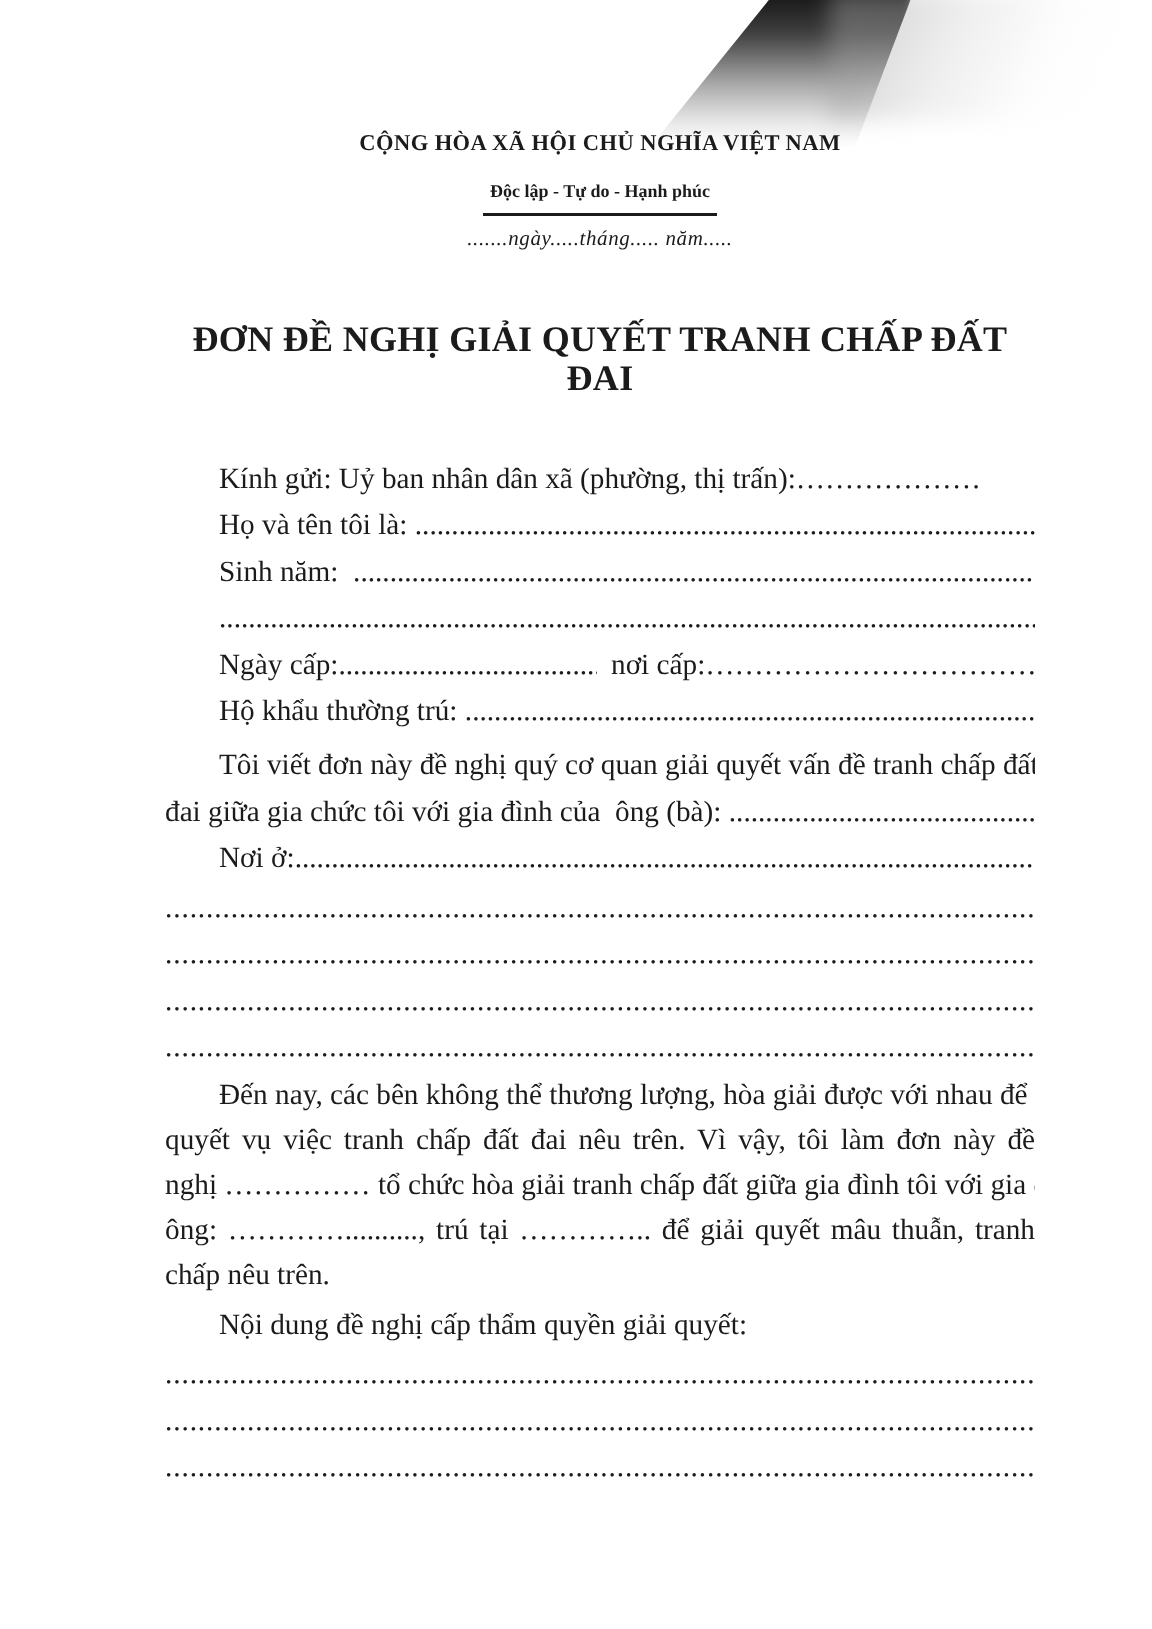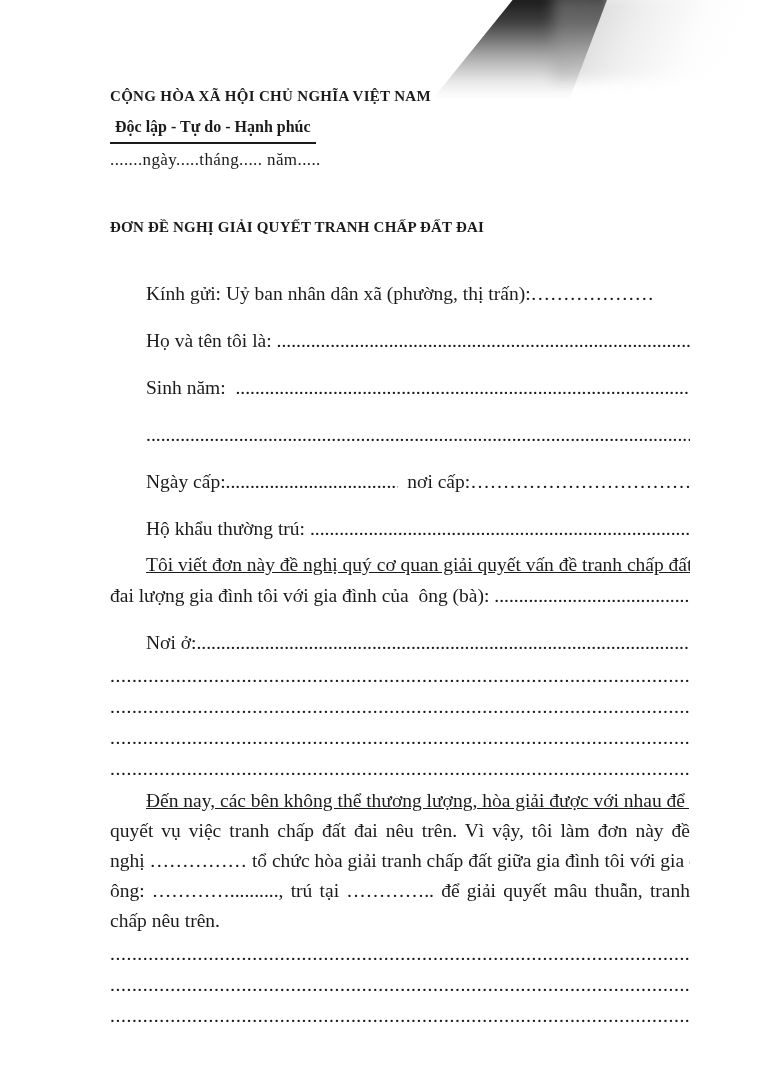--- a/index.html
+++ b/index.html
@@ -29,41 +29,41 @@
       rgba(150,150,150,0.5) 0%,
       rgba(200,200,200,0.3) 38%,
       rgba(240,240,240,0.12) 65%,
       rgba(255,255,255,0) 85%);
     filter:blur(7px);
   }
   .content{
     position:absolute;left:110px;top:0;width:580px;
     font-size:19.5px;line-height:31px;
   }
-  .center{}
+  .center{text-align:center;}
   .hdr-national{margin-top:86px;font-size:15px;font-weight:bold;line-height:20px;letter-spacing:0.3px;}
   .hdr-motto{margin-top:8px;line-height:24px;}
   .hdr-motto span{
-    display:inline-block;font-size:16px;font-weight:bold;
+    display:inline-block;font-size:12px;font-weight:bold;
     padding:0 5px 3px 5px;border-bottom:2px solid #1b1b1b;
   }
-  .hdr-date{margin-top:6px;font-size:17px;line-height:20px;letter-spacing:0.4px;}
-  .doc-title{margin-top:44px;font-size:15px;font-weight:bold;line-height:26px;letter-spacing:0.2px;}
+  .hdr-date{margin-top:6px;font-size:14px;font-style:italic;line-height:20px;letter-spacing:0.4px;}
+  .doc-title{margin-top:44px;font-size:24px;font-weight:bold;line-height:26px;letter-spacing:0.2px;}
   .fields{margin-top:38px;}
   .row{display:flex;white-space:pre;}
-  .row.indent{padding-left:36px;margin-top:16px;}
+  .row.indent{padding-left:36px;}
   .row .label{flex:0 0 auto;white-space:pre;}
   .row .filler{flex:1 1 auto;overflow:hidden;white-space:nowrap;}
   .row .filler.endgap{flex:1 1 auto;margin-right:38px;}
   .row .filler-fixed{flex:0 0 auto;width:172px;overflow:hidden;white-space:nowrap;}
   .jline{
     text-align:justify;text-align-last:justify;
     white-space:nowrap;overflow:hidden;
   }
-  .jline.first{text-indent:36px;text-decoration:underline;}
+  .jline.first{text-indent:36px;}
   .plain{white-space:nowrap;overflow:hidden;}
   .para1{margin-top:5px;}
   .heading{padding-left:36px;white-space:nowrap;overflow:hidden;}
   .dots-group1{margin-top:2px;}
   .dots-row{overflow:hidden;white-space:nowrap;letter-spacing:0.6px;}
   .para2{margin-top:2px;line-height:30px;}
   .heading2{margin-top:2px;}
   .dots-group2{margin-top:2px;}
 </style>
 </head>
@@ -117,21 +117,21 @@
       <div class="row indent">
         <span class="label">Hộ khẩu thường trú: </span>
         <span class="filler">..........................................................................................................................................................</span>
       </div>
 
     </div>
 
     <div class="para1">
       <div class="jline first">Tôi viết đơn này đề nghị quý cơ quan giải quyết vấn đề tranh chấp đất</div>
       <div class="row">
-        <span class="label">đai lượng gia đình tôi với gia đình của  ông (bà): </span>
+        <span class="label">đai giữa gia chức tôi với gia đình của  ông (bà): </span>
         <span class="filler">..........................................................................................................................................................</span>
       </div>
       <div class="row indent">
         <span class="label">Nơi ở:</span>
         <span class="filler">..........................................................................................................................................................</span>
       </div>
     </div>
 
     <div class="dots-group1">
       <div class="dots-row">..........................................................................................................................................................</div>
@@ -141,20 +141,21 @@
     </div>
 
     <div class="para2">
       <div class="jline first">Đến nay, các bên không thể thương lượng, hòa giải được với nhau để giải</div>
       <div class="jline">quyết vụ việc tranh chấp đất đai nêu trên. Vì vậy, tôi làm đơn này đề</div>
       <div class="jline">nghị …………… tổ chức hòa giải tranh chấp đất giữa gia đình tôi với gia đình</div>
       <div class="jline">ông: ………….........., trú tại ………….. để giải quyết mâu thuẫn, tranh</div>
       <div class="plain">chấp nêu trên.</div>
     </div>
 
+    <div class="heading heading2">Nội dung đề nghị cấp thẩm quyền giải quyết:</div>
 
     <div class="dots-group2">
       <div class="dots-row">..........................................................................................................................................................</div>
       <div class="dots-row">..........................................................................................................................................................</div>
       <div class="dots-row">..........................................................................................................................................................</div>
     </div>
 
   </div>
 </div>
 

